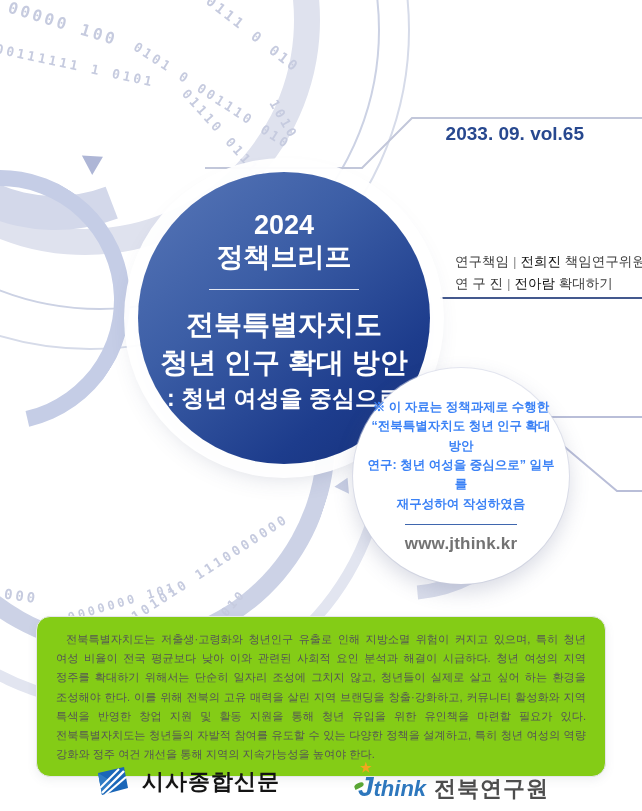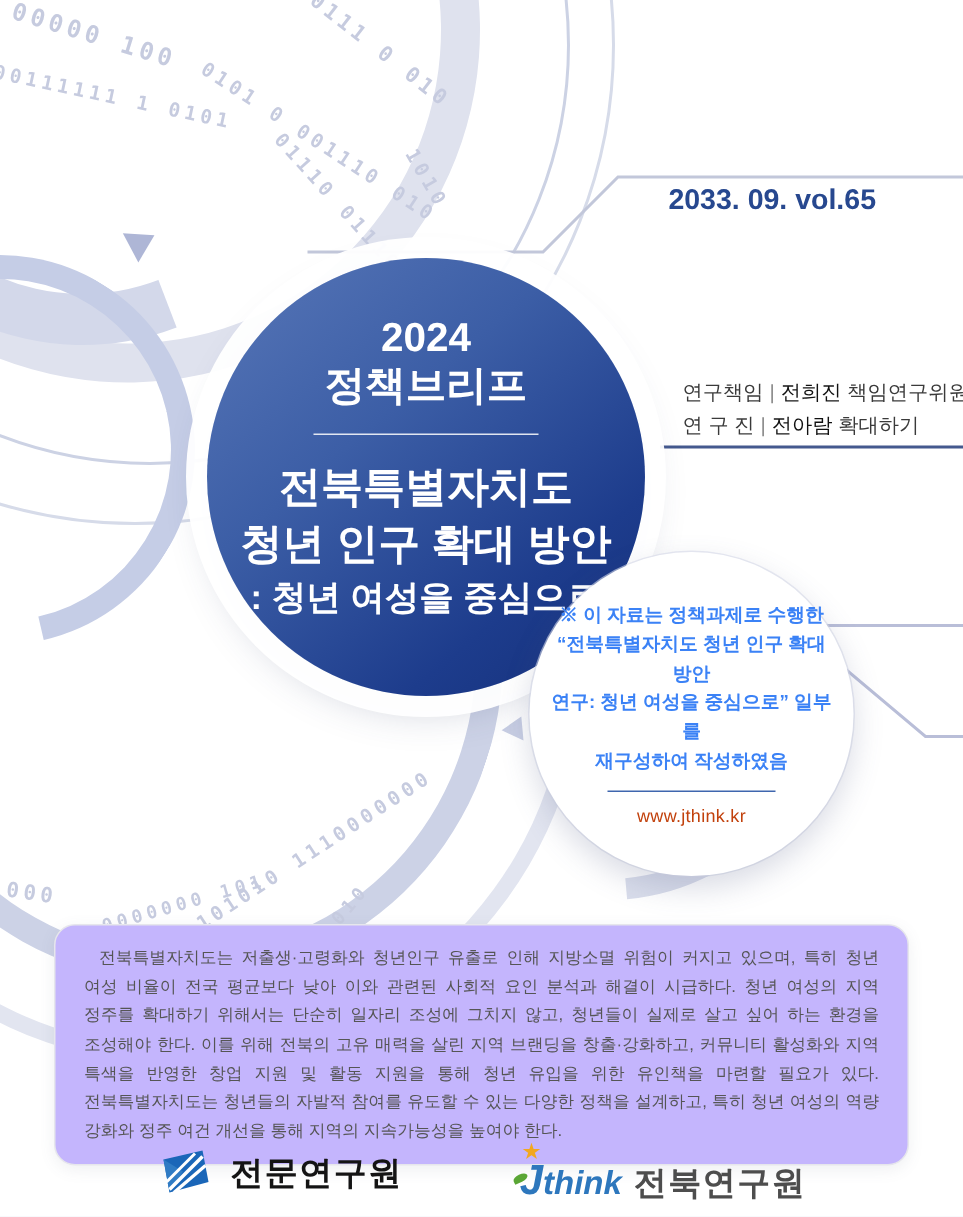--- a/index.html
+++ b/index.html
@@ -60,25 +60,25 @@
   .team .sep { color:#8a8a8a; padding:0 4px; }
 
   
   .note-circle { position:absolute; left:353px; top:368px; width:216px; height:216px; z-index:4;
                  background:#ffffff; border-radius:50%;
                  box-shadow:0 8px 20px rgba(80,90,130,0.22), 0 0 0 1px rgba(220,224,236,0.6);
                  display:flex; flex-direction:column; align-items:center; justify-content:center;
                  text-align:center; padding:0 14px; }
   .note-circle .nline { font-size:12.5px; font-weight:bold; color:#3b82f6; line-height:1.55; }
   .note-circle .ndiv { width:112px; height:1px; background:#3f66ae; margin:10px 0 9px 0; }
-  .note-circle .site { font-size:12px; font-weight:400; color:#c2410c; letter-spacing:0.2px; }
+  .note-circle .site { font-size:17px; font-weight:700; color:#737373; letter-spacing:0.2px; }
 
   
   .abstract-box { position:absolute; left:36px; top:616px; width:570px; z-index:2;
-                  background:#c4b5fd; border:1px solid #e6e6ec; border-radius:14px;
+                  background:#84cc16; border:1px solid #e6e6ec; border-radius:14px;
                   box-shadow:0 3px 10px rgba(100,105,130,0.10);
                   padding:13px 19px 12px 19px; }
   .abstract-box p { font-size:11.2px; color:#555; line-height:19.2px; text-align:justify;
                     text-indent:10px; word-break:keep-all; }
 
   
   .footer { position:absolute; left:0; bottom:10px; width:642px; z-index:2;
             display:flex; align-items:center; justify-content:center; gap:78px; }
   .pub-logo { display:flex; align-items:center; gap:9px; }
   .pub-logo .pub-name { font-size:22px; font-weight:800; color:#141414; letter-spacing:1px; }
@@ -165,21 +165,21 @@
 
   <div class="footer">
     <div class="pub-logo">
       <svg width="40" height="36" viewBox="0 0 40 36">
         <path d="M5,9 L31,3 L35,24 L9,31 Z" fill="#1a66b8"></path>
         <path d="M5,9 L18,17 L9,31 Z" fill="#2f7bc4"></path>
         <path d="M9,29 L31,7" stroke="#ffffff" stroke-width="2.4" fill="none"></path>
         <path d="M12,31 L33,13" stroke="#ffffff" stroke-width="2.2" fill="none"></path>
         <path d="M7,24 L26,5" stroke="#ffffff" stroke-width="2.0" fill="none"></path>
       </svg>
-      <span class="pub-name">전문연구원</span>
+      <span class="pub-name">시사종합신문</span>
     </div>
     <div class="jthink-logo">
       <span class="jthink-en">
         <span class="star">★</span>
         <span class="leaf"></span>
         <span class="jcap">J</span><span>think</span>
       </span>
       <span class="jthink-kr">전북연구원</span>
     </div>
   </div>

